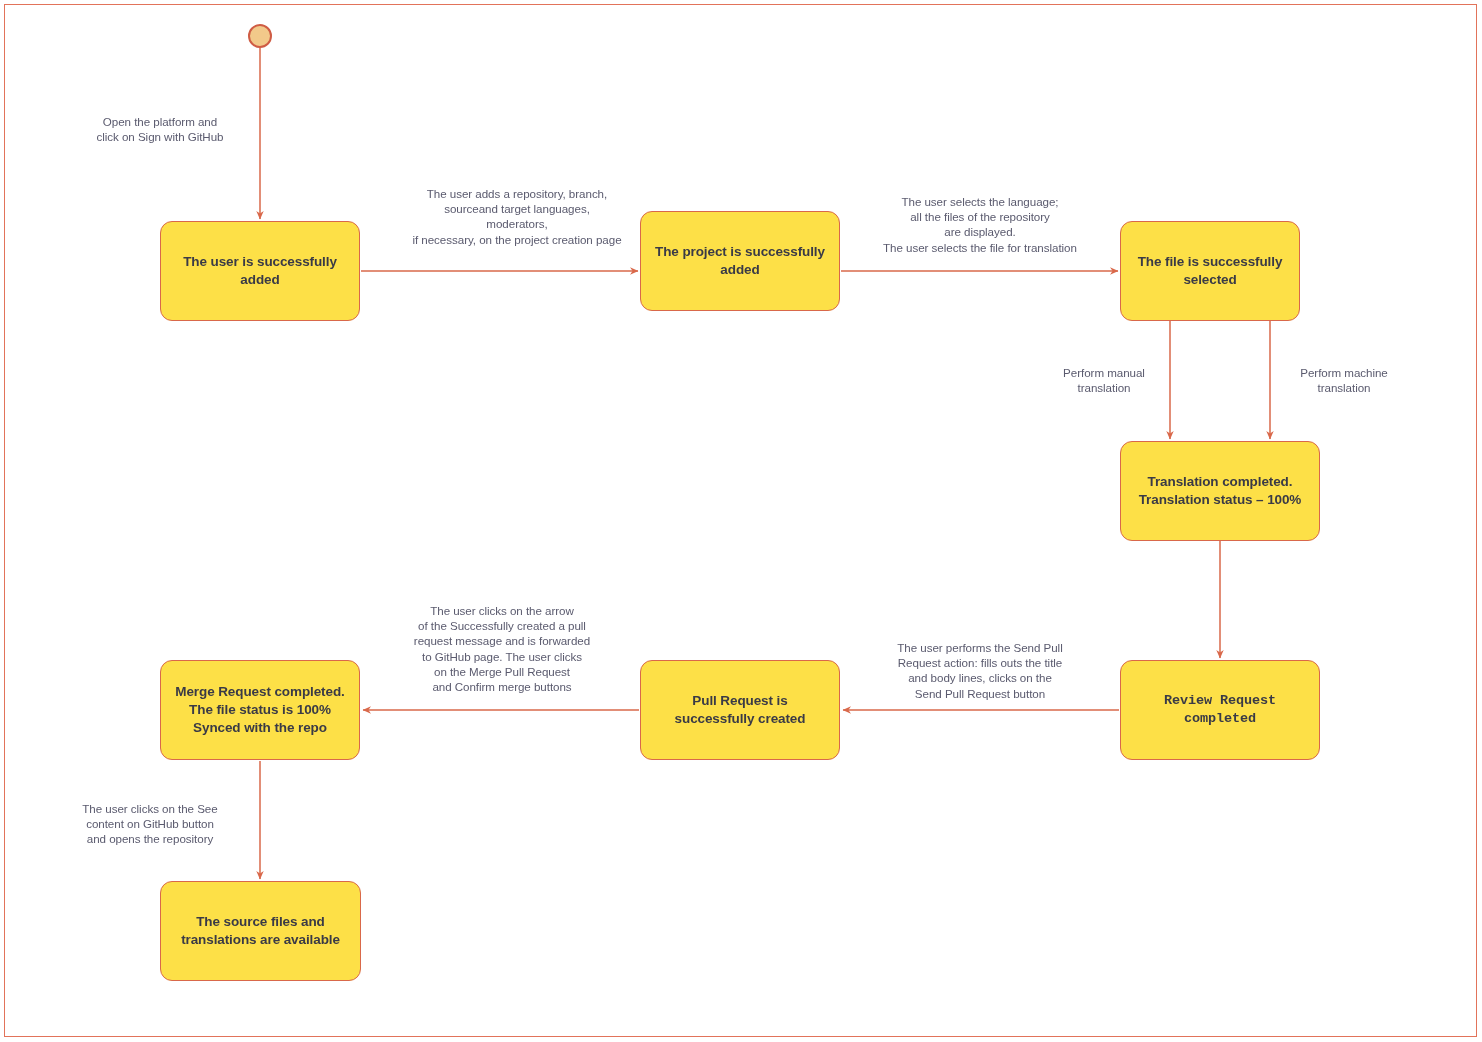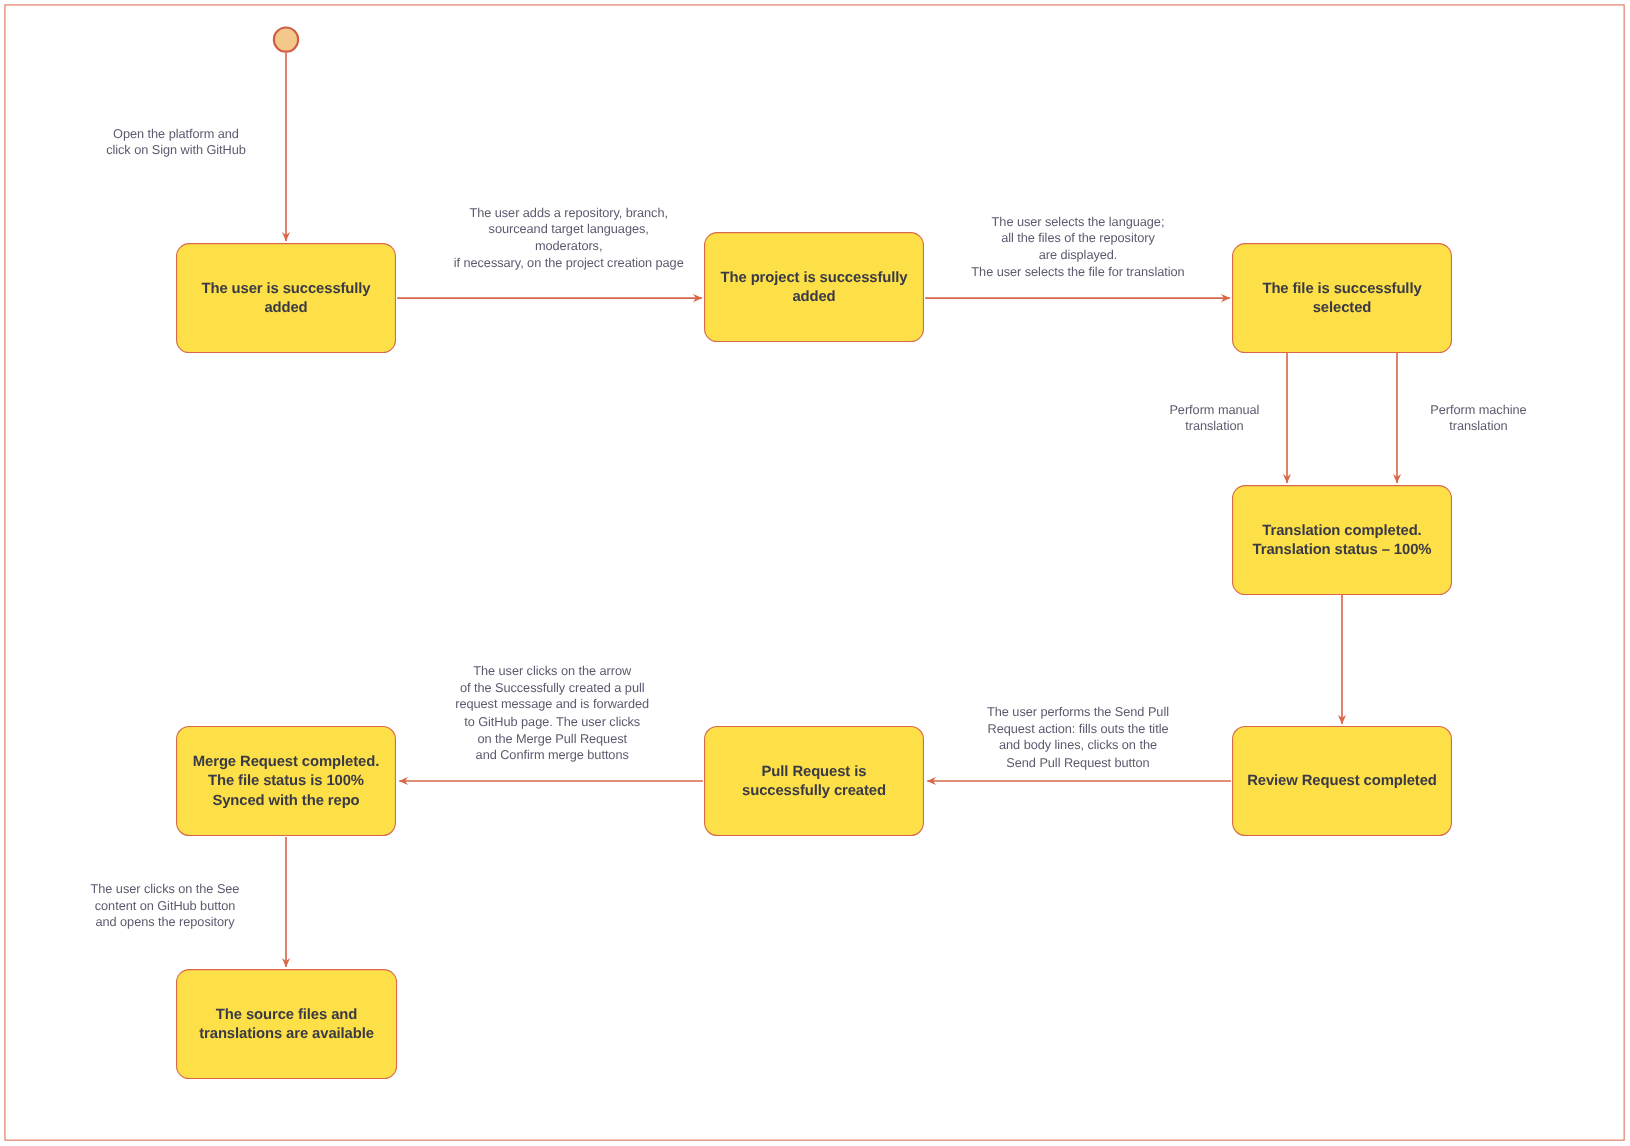--- a/index.html
+++ b/index.html
@@ -119,31 +119,31 @@
   <div class="state-node" style="left:160px; top:221px; width:200px; height:100px;">
     <span class="state-label">The user is successfully
 added</span>
   </div>
 
   <div class="state-node" style="left:640px; top:211px; width:200px; height:100px;">
     <span class="state-label">The project is successfully
 added</span>
   </div>
 
-  <div class="state-node" style="left:1120px; top:221px; width:200px; height:100px;">
+  <div class="state-node" style="left:1120px; top:221px; width:180px; height:100px;">
     <span class="state-label">The file is successfully
 selected</span>
   </div>
 
   <div class="state-node" style="left:1120px; top:441px; width:200px; height:100px;">
     <span class="state-label">Translation completed.
 Translation status – 100%</span>
   </div>
 
-  <div class="state-node" style="left:1120px; top:660px; width:200px; height:100px;">
+  <div class="state-node" style="left:1120px; top:660px; width:200px; height:100px;font-family:Liberation Mono, monospace;">
     <span class="state-label">Review Request completed</span>
   </div>
 
   <div class="state-node" style="left:640px; top:660px; width:200px; height:100px;">
     <span class="state-label">Pull Request is
 successfully created</span>
   </div>
 
   <div class="state-node" style="left:160px; top:660px; width:200px; height:100px;">
     <span class="state-label">Merge Request completed.

